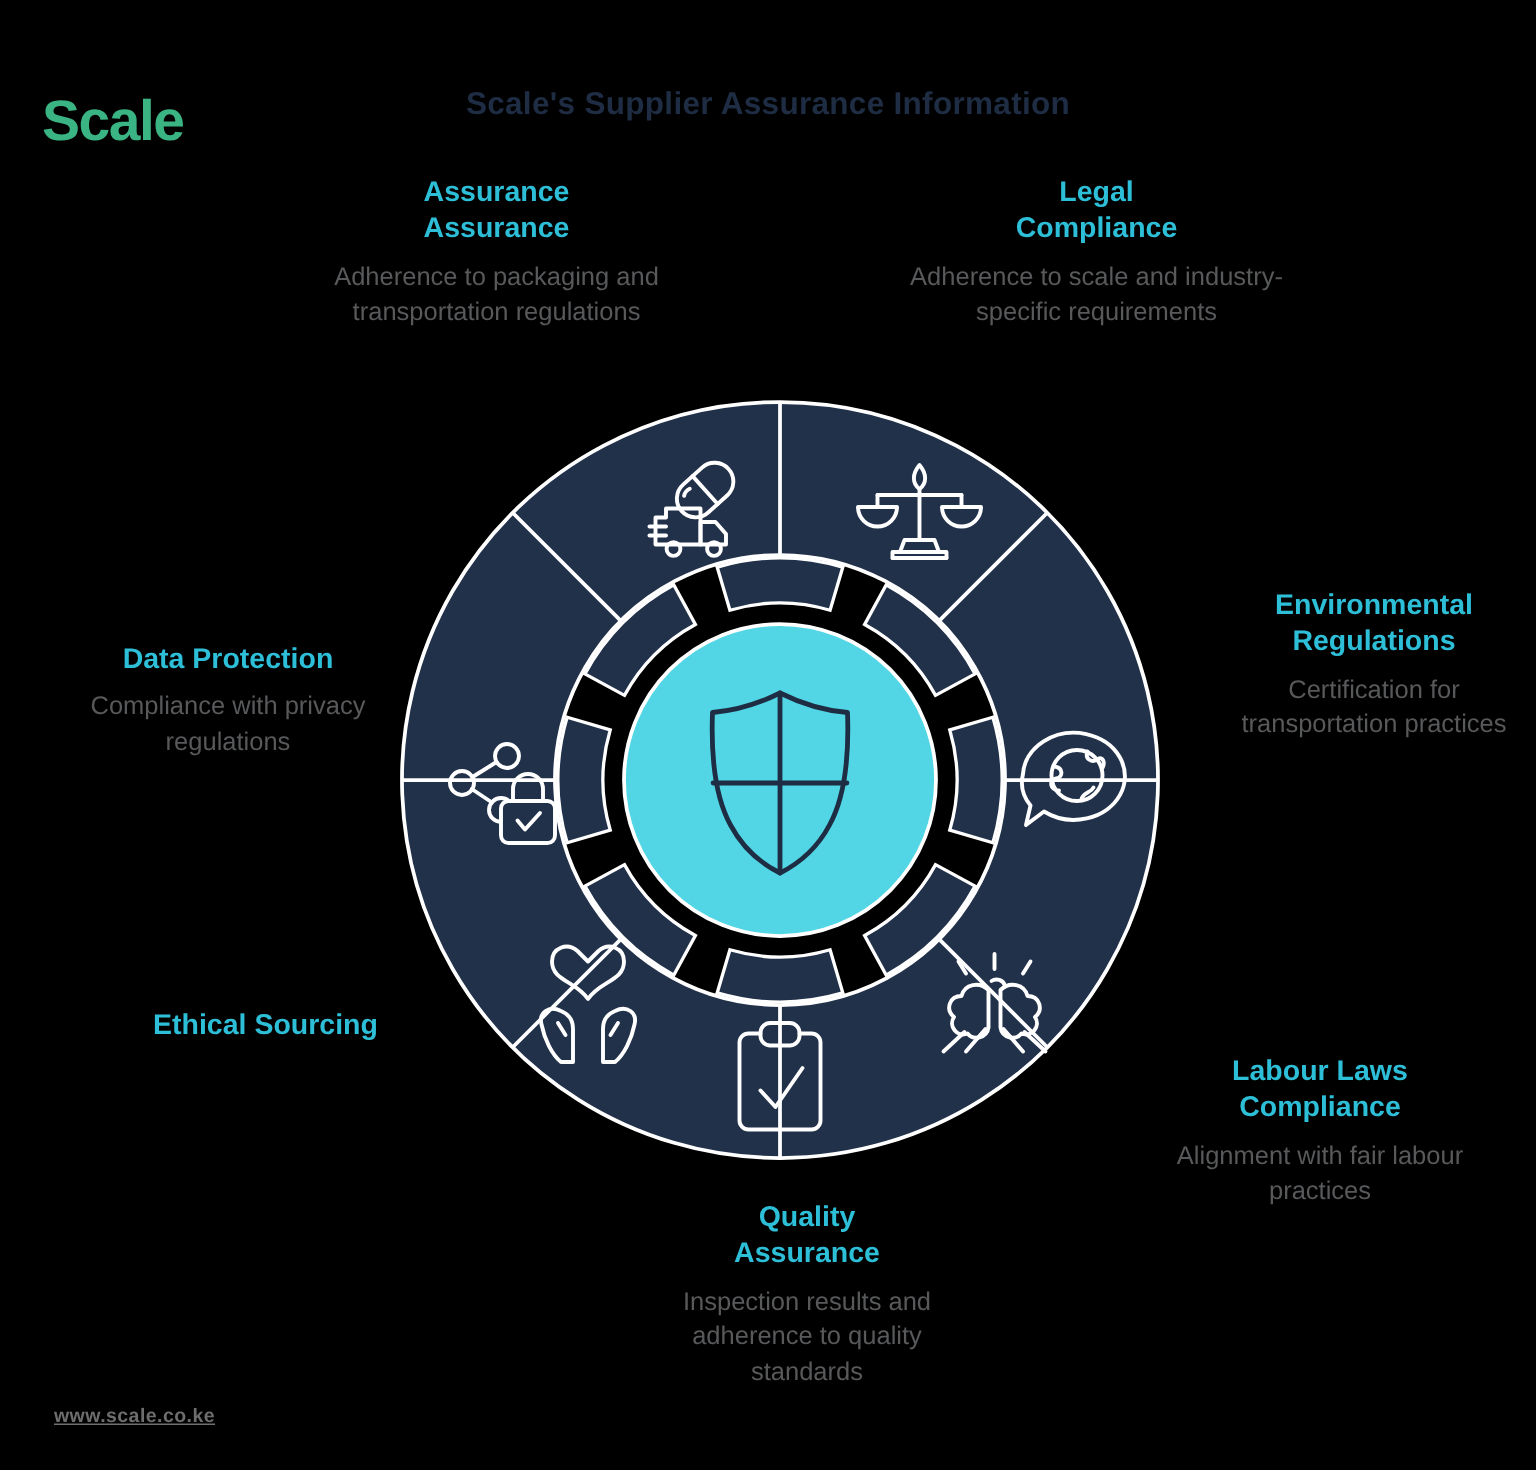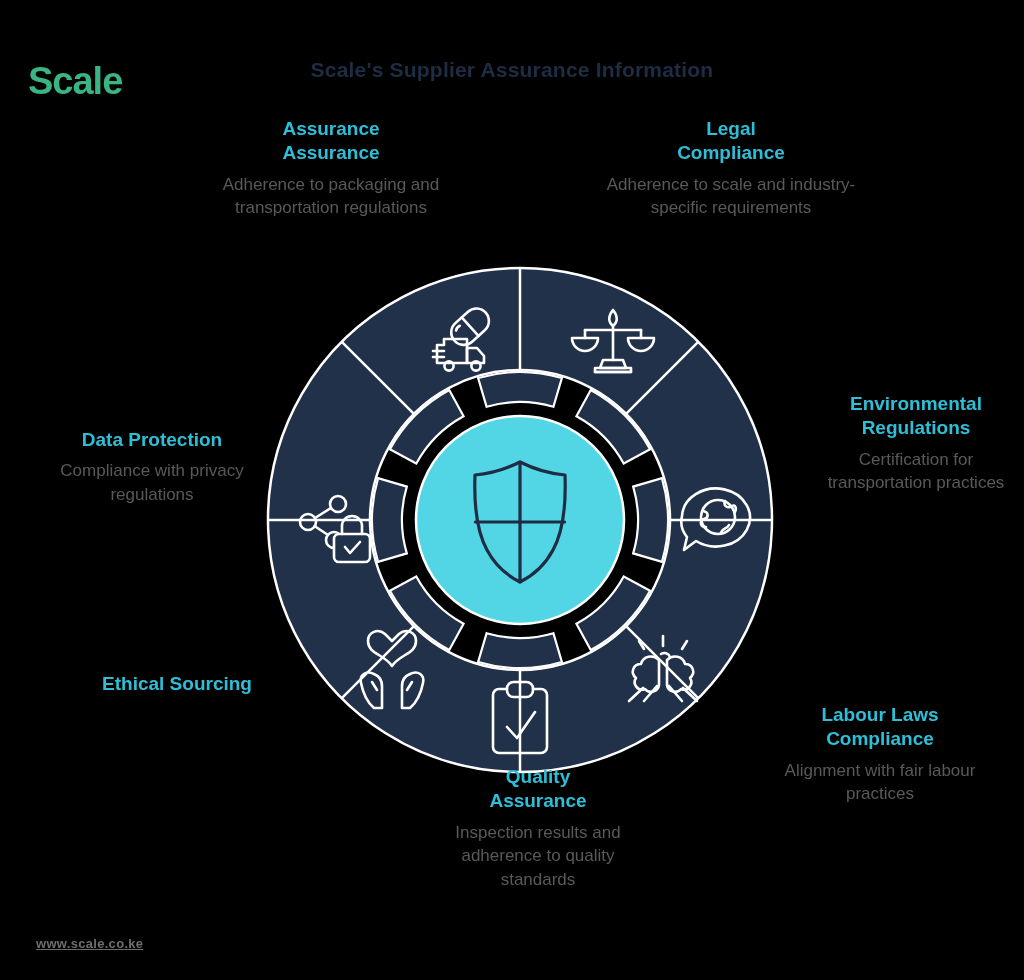--- a/index.html
+++ b/index.html
@@ -73,21 +73,21 @@
 
   .align-center { text-align: center; }
 
   
   #callout-logistics      { left: 196px; top: 117px; width: 270px; }
   #callout-legal          { left: 596px; top: 117px; width: 270px; }
   #callout-data           { left: 36px;  top: 400px; width: 232px; margin-top: 28px; }
   #callout-environmental  { left: 812px; top: 392px; width: 208px; }
   #callout-ethical        { left: 64px;  top: 672px; width: 226px; }
   #callout-labour         { left: 766px; top: 656px; width: 228px; margin-top: 47px; }
-  #callout-quality        { left: 424px; top: 765px; width: 228px; text-align: center; }
+  #callout-quality        { left: 424px; top: 800px; width: 228px; text-align: center; }
 
   
   #wheel-graphic {
     position: absolute;
     left: 262px;
     top: 262px;
     width: 516px;
     height: 516px;
   }
   #wheel-graphic svg { display: block; }

